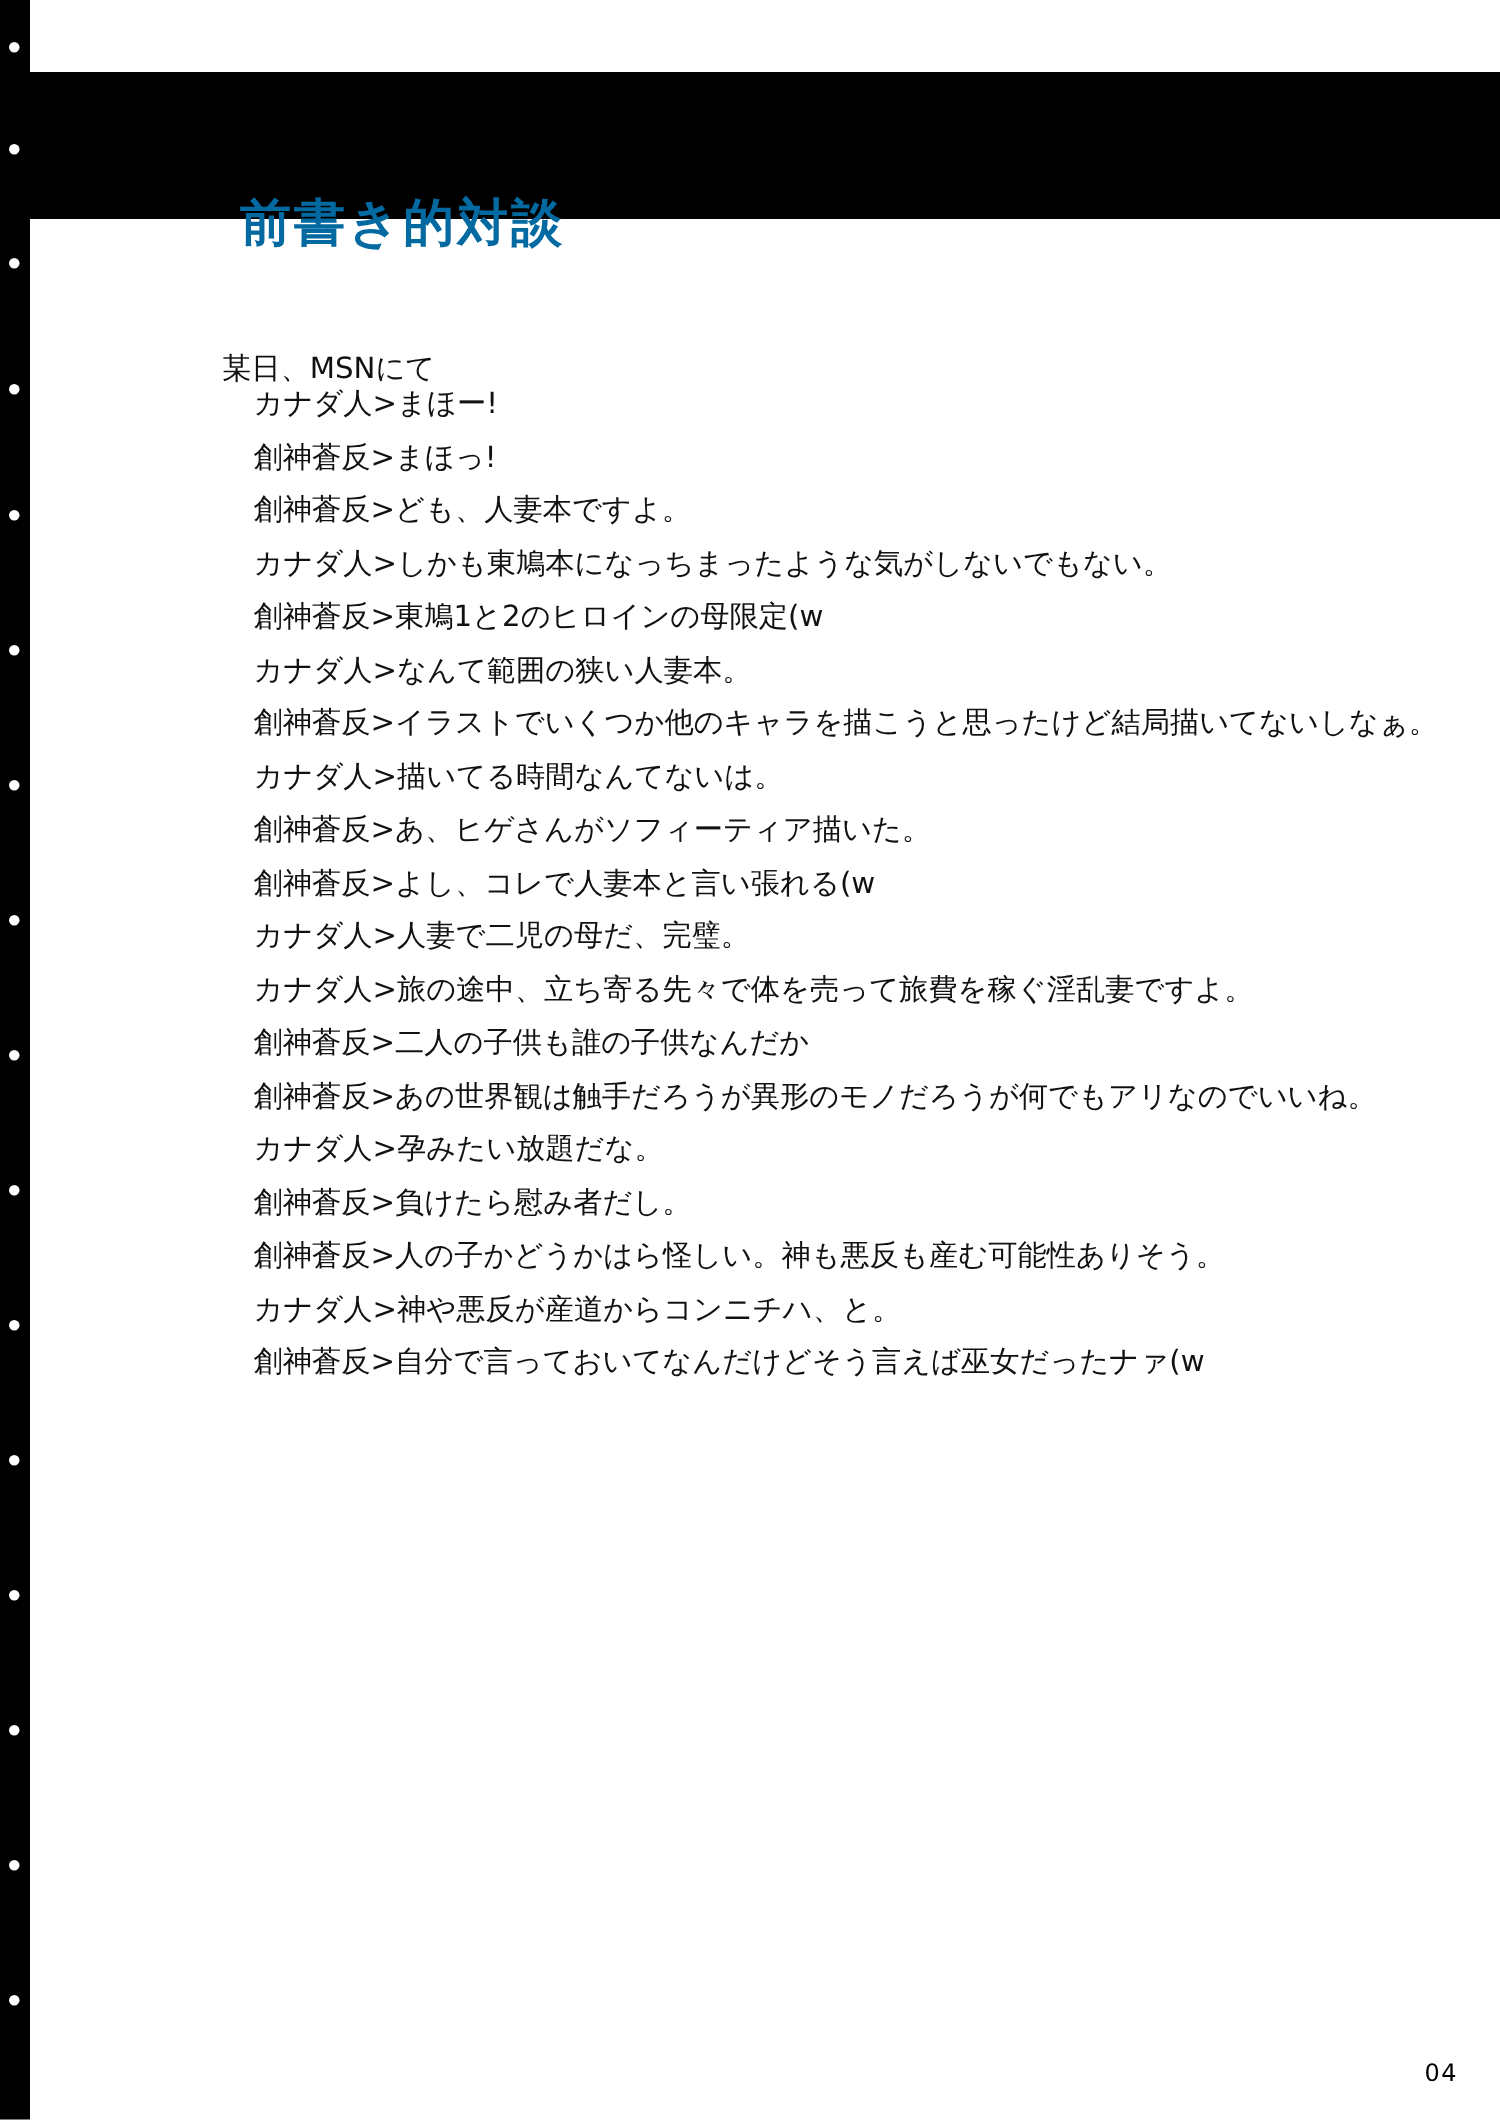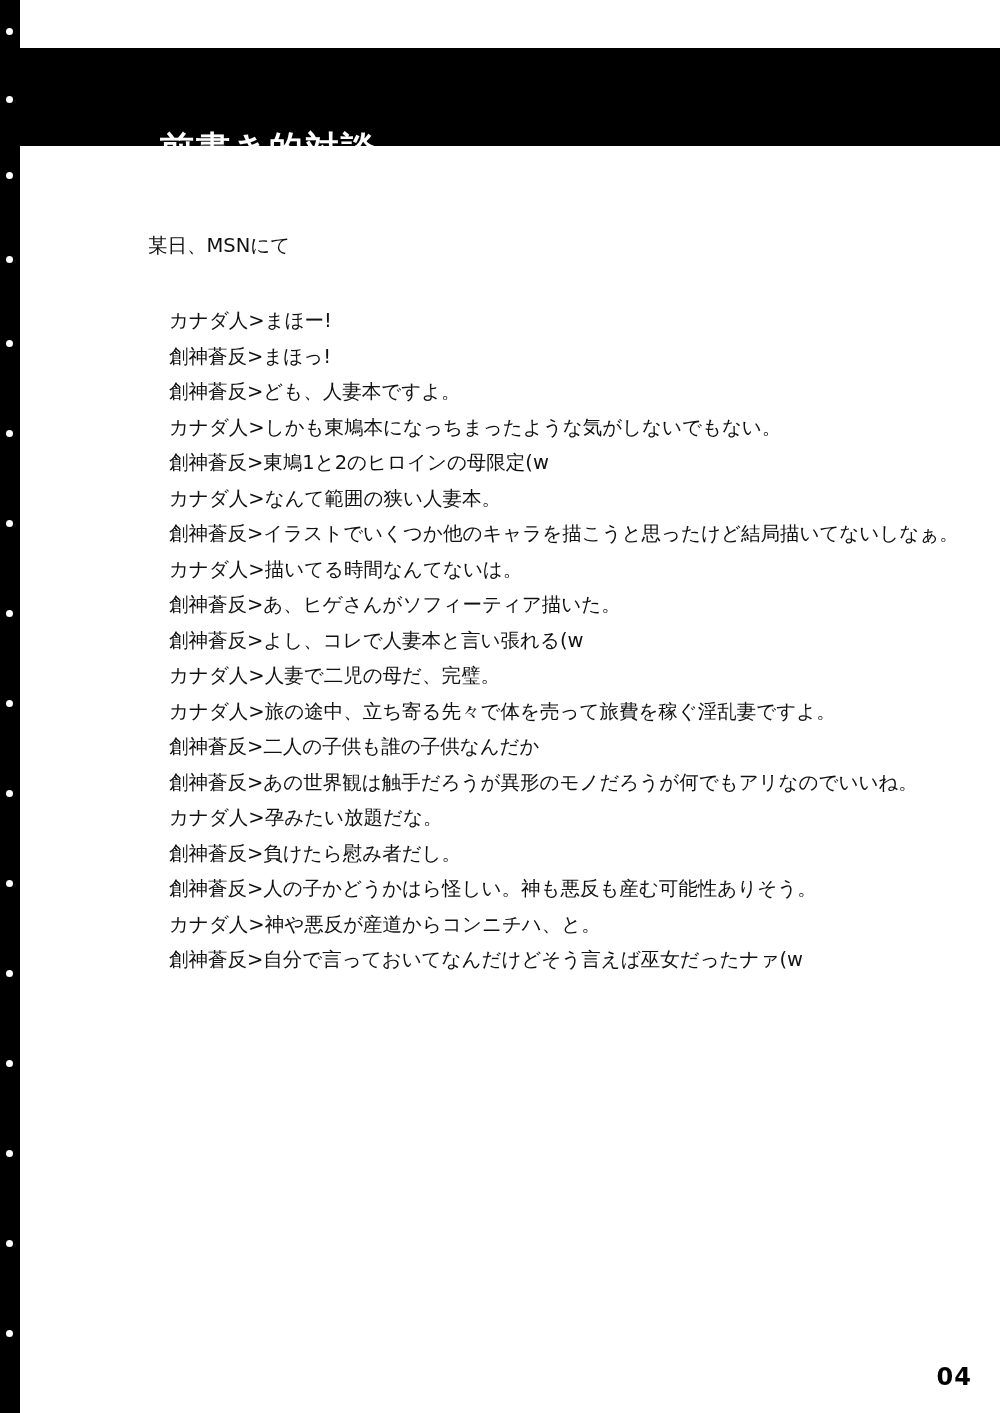--- a/index.html
+++ b/index.html
@@ -54,58 +54,57 @@
     position: absolute;
     left: 0;
     top: 0;
     width: 100%;
     height: 100%;
   }
   .header-title {
     position: absolute;
     left: 140px;
     top: 78px;
-    color: #ffffff;
+    color: #0369a1;
     font-size: 34px;
     font-weight: bold;
     letter-spacing: 2px;
     font-family: "DejaVu Sans", sans-serif;
     white-space: nowrap;
   }
 
   
   .body-text {
     position: absolute;
     left: 148px;
     top: 232px;
     width: 790px;
     color: #111111;
     font-size: 19.5px;
     font-family: "DejaVu Sans", sans-serif;
   }
   .lead-line {
-    margin-bottom: 52px;
     line-height: 1.4;
     white-space: nowrap;
   }
   .dialogue-line {
     line-height: 1.0;
     margin-bottom: 16px;
     white-space: nowrap;
     margin-left: 21px;
   }
 
   
   .page-number {
     position: absolute;
     right: 28px;
     bottom: 22px;
     color: #000000;
-    font-size: 24px;
-    font-weight: bold;
+    font-size: 16px;
+    font-weight: normal;
     letter-spacing: 1px;
     font-family: "DejaVu Sans", sans-serif;
   }
 </style>
 </head>
 <body>
 
 <div class="spine">
   <div class="spine-dots">
       <span class="spine-dot" style="top: 28px;"></span>

